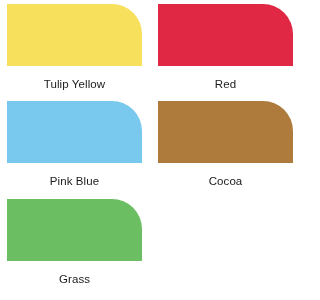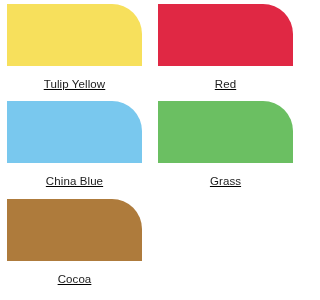--- a/index.html
+++ b/index.html
@@ -18,21 +18,20 @@
   #swatch-grid {
     width: 300px;
     height: 300px;
     box-sizing: border-box;
     display: grid;
     grid-template-columns: 1fr 1fr;
     grid-template-rows: 1fr 1fr 1fr;
     column-gap: 16px;
     row-gap: 0px;
     padding: 4px 7px 4px 7px;
-    text-decoration: underline;
   }
 
   .swatch-cell {
     display: flex;
     flex-direction: column;
     align-items: stretch;
   }
 
   .swatch-chip {
     flex: 0 0 62px;
@@ -69,26 +68,26 @@
   </div>
 
   <div class="swatch-cell">
     <div class="swatch-chip" style="background: rgb(224, 40, 68);"></div>
     <div class="swatch-label" style="color: rgb(27, 27, 27);">Red</div>
   </div>
 
 
   <div class="swatch-cell">
     <div class="swatch-chip" style="background: rgb(121, 200, 238);"></div>
-    <div class="swatch-label" style="color: rgb(27, 27, 27);">China Blue</div>
+    <div class="swatch-label" style="color: rgb(27, 27, 27);">Pink Blue</div>
+  </div>
+
+  <div class="swatch-cell">
+    <div class="swatch-chip" style="background: rgb(174, 123, 60);"></div>
+    <div class="swatch-label" style="color: rgb(27, 27, 27);">Cocoa</div>
   </div>
 
   <div class="swatch-cell">
     <div class="swatch-chip" style="background: rgb(107, 191, 98);"></div>
     <div class="swatch-label" style="color: rgb(27, 27, 27);">Grass</div>
   </div>
 
-  <div class="swatch-cell">
-    <div class="swatch-chip" style="background: rgb(174, 123, 60);"></div>
-    <div class="swatch-label" style="color: rgb(27, 27, 27);">Cocoa</div>
-  </div>
-
 </div>
 
 </body></html>

